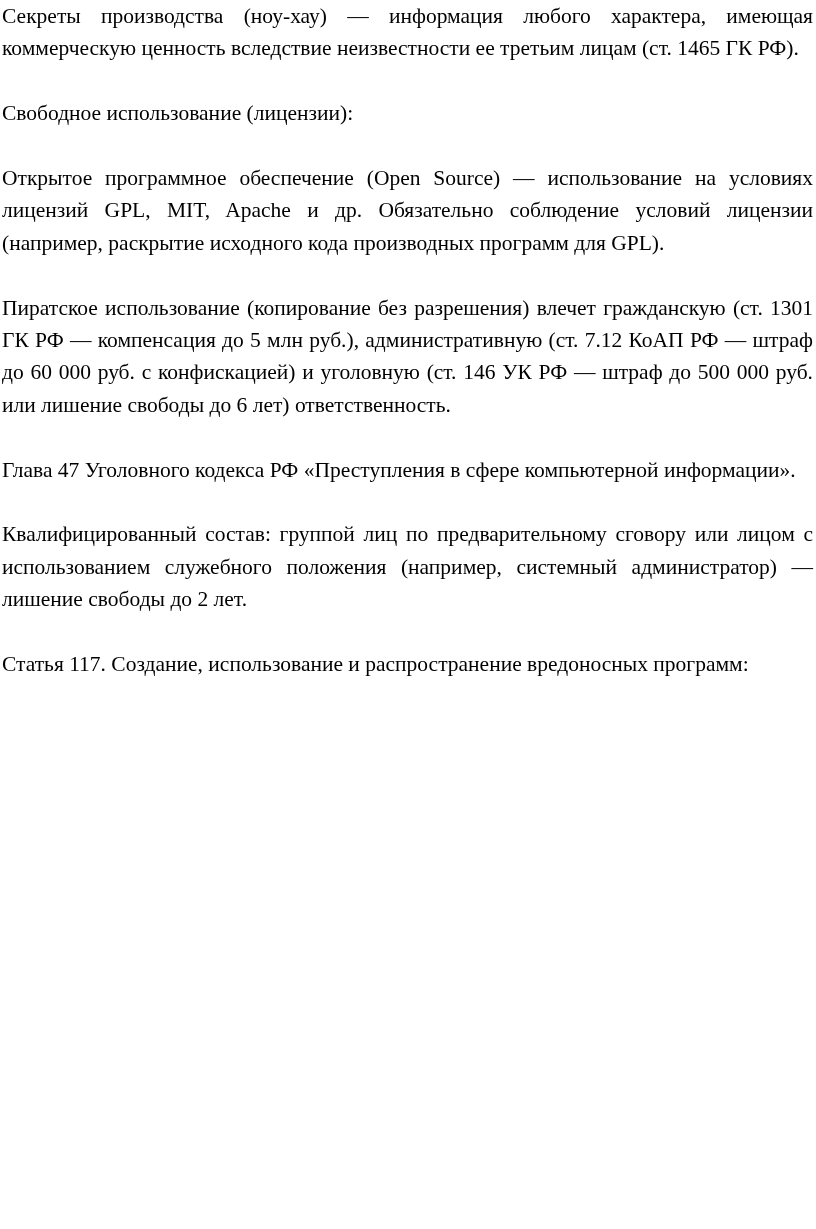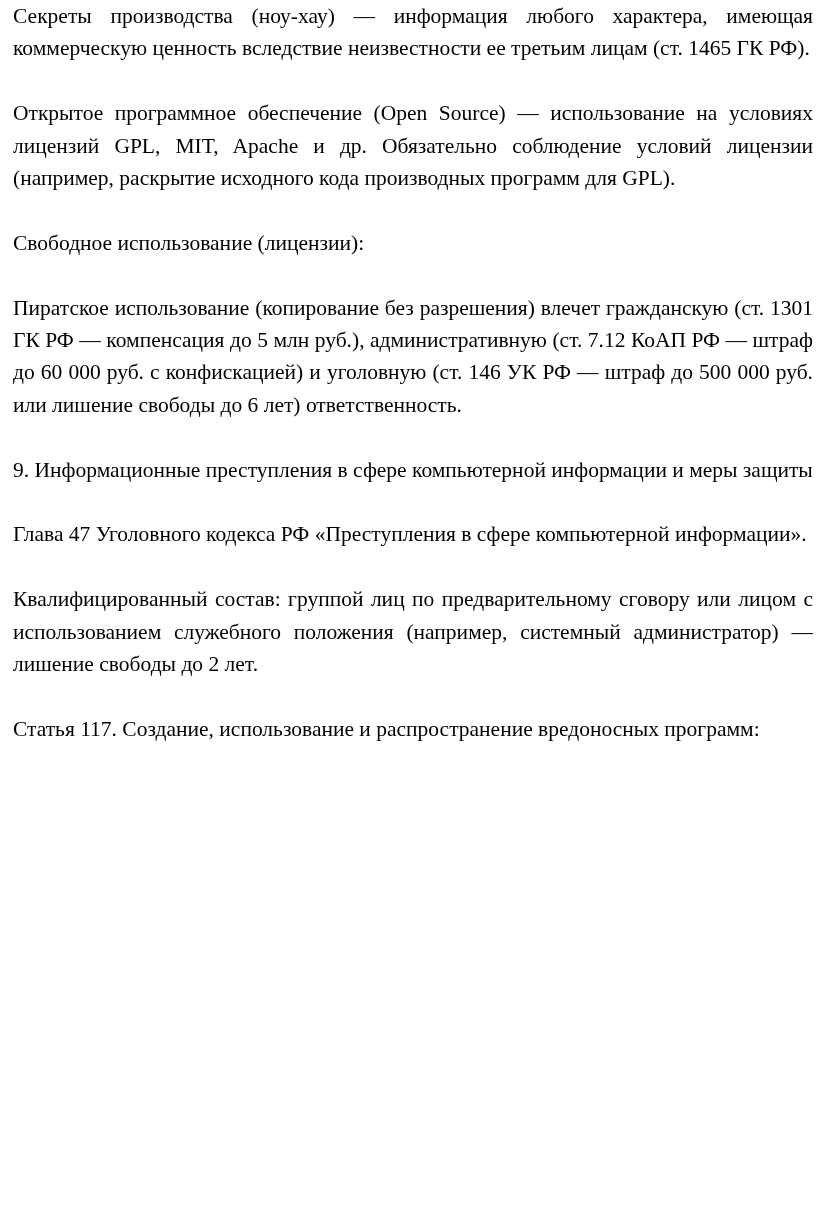--- a/index.html
+++ b/index.html
@@ -9,37 +9,36 @@
   body {
     width: 816px;
     height: 1229px;
     overflow: hidden;
     background: #ffffff;
   }
   .doc-page {
     box-sizing: border-box;
     width: 816px;
     height: 1020px;
-    padding: 0 3px 0 13px;
+    padding: 0 3px 0 2px;
     font-family: "Liberation Serif", "DejaVu Serif", serif;
     font-size: 21.5px;
     line-height: 32.4px;
     color: #000000;
   }
   .doc-page p.para {
     margin: 0 0 32.4px 0;
     text-align: justify;
     text-justify: inter-word;
   }
 </style>
 </head>
 <body>
 
 <div class="doc-page">
   <p class="para">Секреты производства (ноу-хау) — информация любого характера, имеющая коммерческую ценность вследствие неизвестности ее третьим лицам (ст. 1465 ГК РФ).</p>
+  <p class="para">Свободное использование (лицензии):</p>
   <p class="para">Открытое программное обеспечение (Open Source) — использование на условиях лицензий GPL, MIT, Apache и др. Обязательно соблюдение условий лицензии (например, раскрытие исходного кода производных программ для GPL).</p>
-  <p class="para">Свободное использование (лицензии):</p>
   <p class="para">Пиратское использование (копирование без разрешения) влечет гражданскую (ст. 1301 ГК РФ — компенсация до 5 млн руб.), административную (ст. 7.12 КоАП РФ — штраф до 60 000 руб. с конфискацией) и уголовную (ст. 146 УК РФ — штраф до 500 000 руб. или лишение свободы до 6 лет) ответственность.</p>
-  <p class="para">9. Информационные преступления в сфере компьютерной информации и меры защиты</p>
   <p class="para">Глава 47 Уголовного кодекса РФ «Преступления в сфере компьютерной информации».</p>
   <p class="para">Квалифицированный состав: группой лиц по предварительному сговору или лицом с использованием служебного положения (например, системный администратор) — лишение свободы до 2 лет.</p>
   <p class="para">Статья 117. Создание, использование и распространение вредоносных программ:</p>
 </div>
 
 </body></html>

